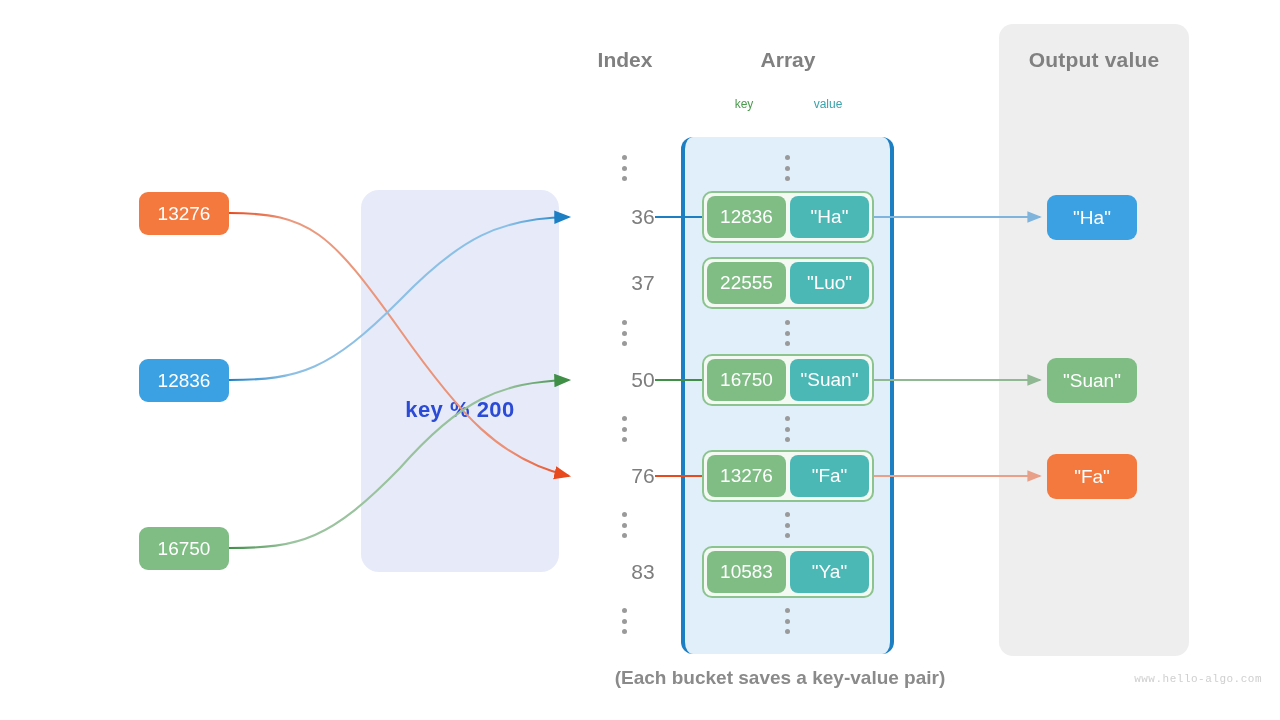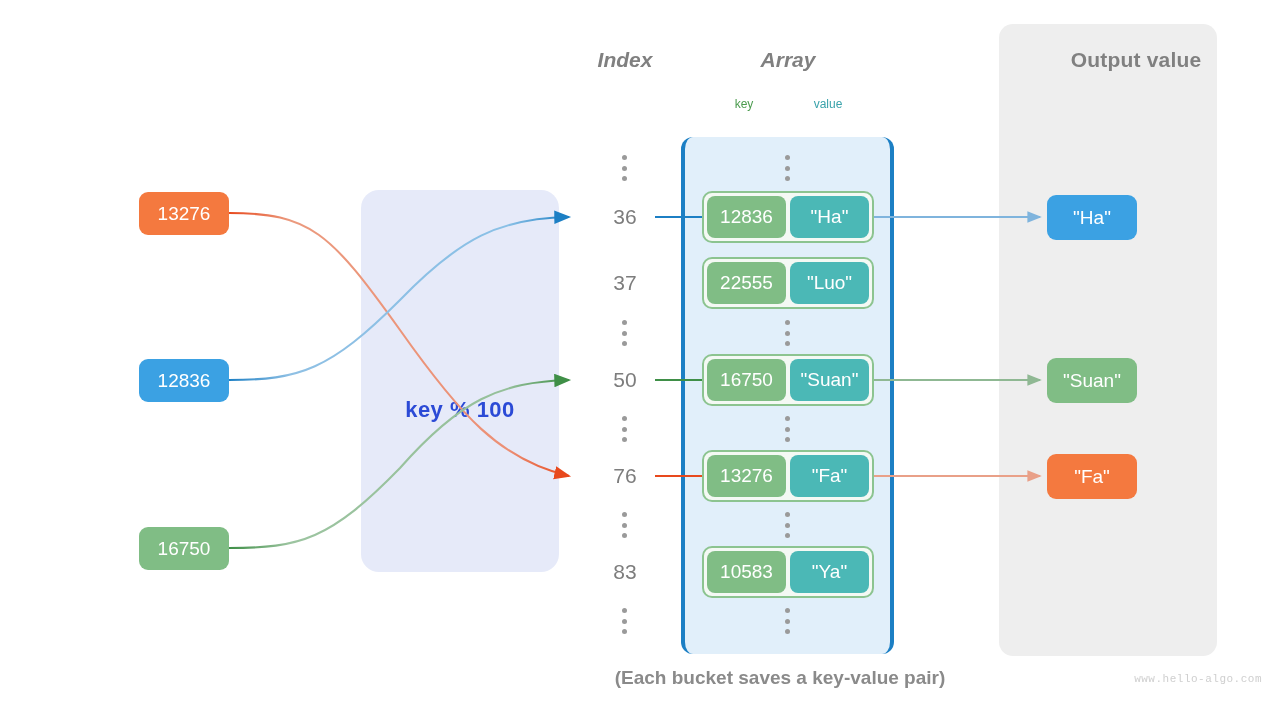--- a/index.html
+++ b/index.html
@@ -18,42 +18,41 @@
     overflow: hidden;
   }
 
   
   .panel {
     position: absolute;
     background: #eeeeee;
     border-radius: 14px;
   }
   #panel-input  { left: 101px; top: 24px; width: 168px; height: 632px; }
-  #panel-output { left: 999px; top: 24px; width: 190px; height: 632px; padding-left: 28px; }
+  #panel-output { left: 999px; top: 24px; width: 190px; height: 632px; }
 
   .panel-title {
     position: absolute;
     width: 100%;
     text-align: center;
     top: 24px;
     font-size: 21px;
     font-weight: bold;
     color: #808080;
     letter-spacing: .2px;
   }
 
   
   .col-head {
     position: absolute;
     font-size: 21px;
     font-weight: bold;
     color: #808080;
     text-align: center;
     white-space: nowrap;
-    font-style: italic;
   }
   #head-index { left: 565px; top: 48px; width: 120px; }
   #head-array { left: 728px; top: 48px; width: 120px; }
 
   .sub-head {
     position: absolute;
     font-size: 12px;
     text-align: center;
     white-space: nowrap;
   }
@@ -114,21 +113,21 @@
     box-sizing: border-box;
     border-radius: 8px;
     white-space: nowrap;
   }
   .cell-key   { width: 80px; background: #80bd85; }
   .cell-value { width: 80px; background: #4bb8b6; margin-left: 4px; }
 
   
   .index-label {
     position: absolute;
-    left: 594px;
+    left: 612px;
     width: 62px;
     text-align: center;
     font-size: 21px;
     color: #7d7d7d;
   }
 
   
   .vdots {
     position: absolute;
     width: 5px;
@@ -190,21 +189,21 @@
 <body>
 
 <div id="stage">
 
 
   <div class="panel" id="panel-output">
     <div class="panel-title">Output value</div>
   </div>
 
   <div id="hash-box">
-    <div class="hash-line" id="hash-expr">key % 100</div>
+    <div class="hash-line" id="hash-expr">key % 200</div>
   </div>
 
   <div id="array-box"></div>
 
   <div class="col-head" id="head-index">Index</div>
   <div class="col-head" id="head-array">Array</div>
   <div class="sub-head" id="sub-key">key</div>
   <div class="sub-head" id="sub-value">value</div>
 
   <svg class="overlay">

